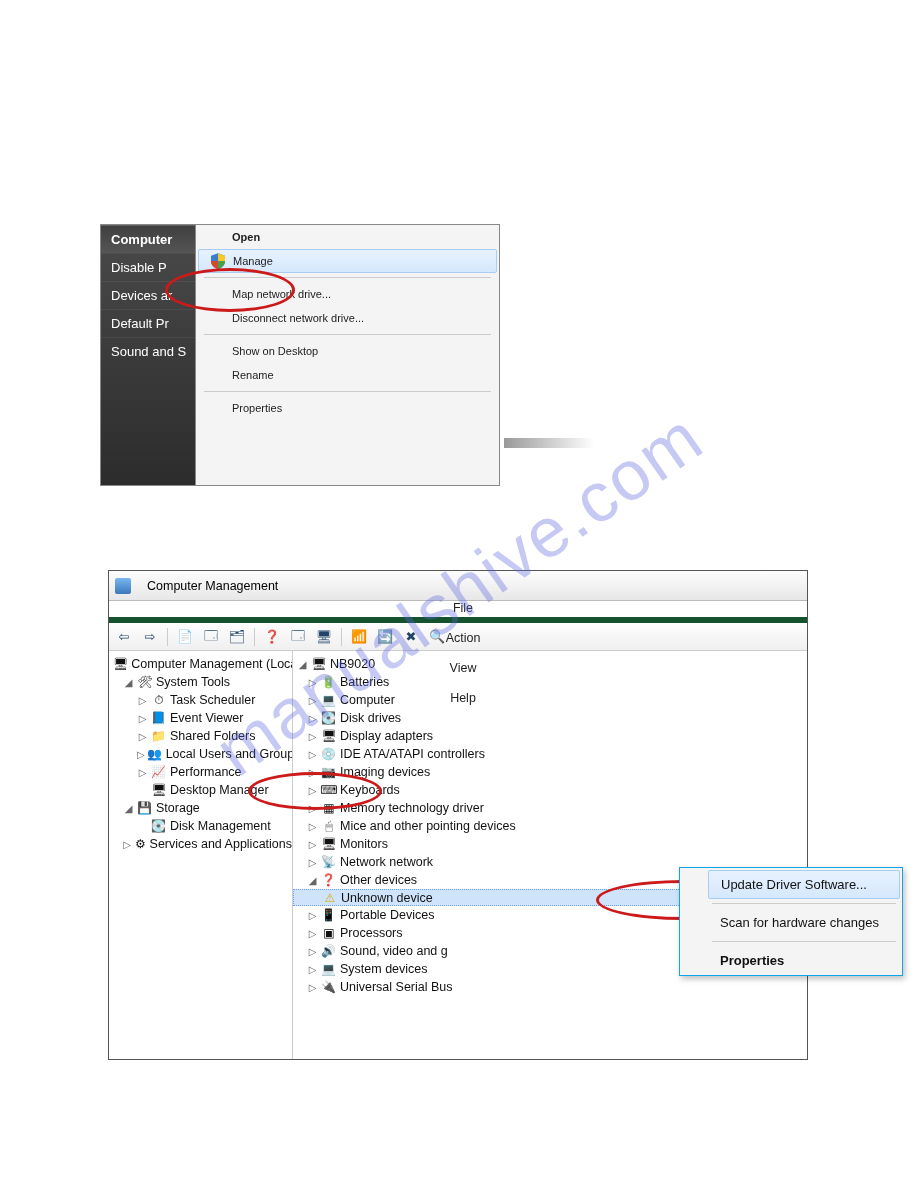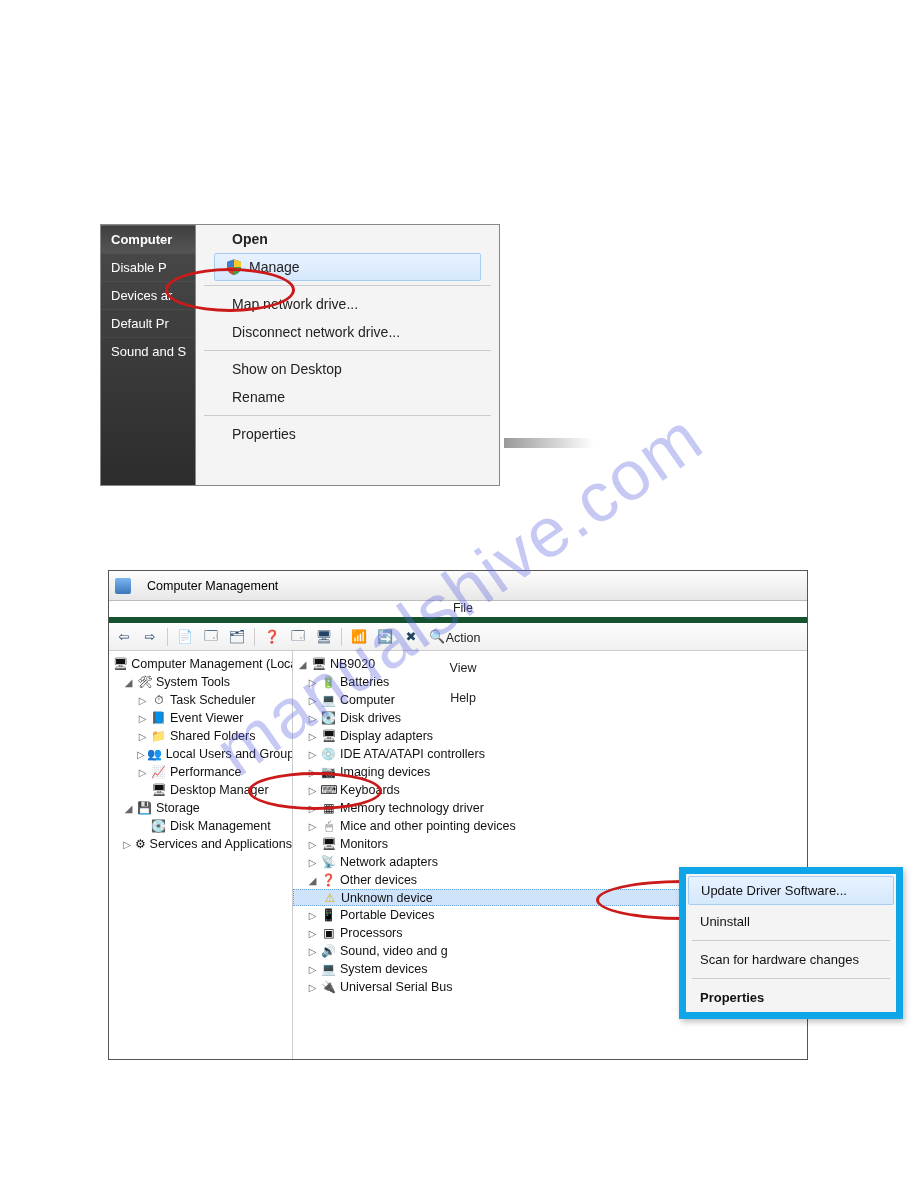--- a/index.html
+++ b/index.html
@@ -4,23 +4,23 @@
 <style>
   * { box-sizing: border-box; font-family: "Segoe UI", Tahoma, sans-serif; }
   body { margin: 0; background: #fff; width: 918px; height: 1188px; position: relative; overflow: hidden; }
   .watermark { position: absolute; left: 50%; top: 50%; transform: translate(-50%,-50%) rotate(-35deg); font-size: 70px; color: rgba(90,100,220,0.35); letter-spacing: 2px; pointer-events: none; z-index: 5; white-space: nowrap; }
 
   
   .shot1 { position: absolute; left: 100px; top: 224px; width: 400px; height: 262px; border: 1px solid #888; display: flex; }
   .startcol { width: 94px; background: linear-gradient(#4a4a4a,#2c2c2c); color: #fff; font-size: 13px; }
   .startcol .item { padding: 6px 10px 6px 10px; border-top: 1px solid rgba(255,255,255,.06); white-space: nowrap; overflow: hidden; }
   .startcol .item:first-child { background: linear-gradient(#3f3f3f,#555); font-weight: 600; }
-  .ctxmenu { flex: 1; background: #f4f4f4; border-left: 1px solid #888; font-size: 14px; position: relative; }
+  .ctxmenu { flex: 1; background: #f4f4f4; border-left: 1px solid #888; font-size: 11px; position: relative; }
   .ctx-item { padding: 6px 14px 6px 36px; position: relative; color: #222; }
-  .ctx-item.hl { background: linear-gradient(#e8f2ff,#d5e8fc); border: 1px solid #a8cdf2; border-radius: 2px; margin: 0 18px; padding: 5px 12px 5px 34px; }
+  .ctx-item.hl { background: linear-gradient(#e8f2ff,#d5e8fc); border: 1px solid #a8cdf2; border-radius: 2px; margin: 0 2px; padding: 5px 12px 5px 34px; }
   .ctx-sep { height: 1px; background: #ccc; margin: 4px 8px; }
   .shield { position: absolute; left: 12px; top: 50%; width: 14px; height: 16px; transform: translateY(-50%); }
   .circle-ann { position: absolute; border: 3px solid #cc1a1a; border-radius: 50%; pointer-events: none; z-index: 3; }
   .ann1 { left: 165px; top: 268px; width: 130px; height: 44px; }
   .shot1-shadow { position: absolute; left: 504px; top: 438px; width: 90px; height: 10px; background: linear-gradient(to right, #999, transparent); }
 
   
   .shot2 { position: absolute; left: 108px; top: 570px; width: 700px; height: 490px; border: 1px solid #555; background: #fff; font-size: 12.5px; }
   .titlebar { height: 30px; background: linear-gradient(#fdfdfd,#e7e7e7); border-bottom: 1px solid #bbb; display: flex; align-items: center; padding-left: 6px; gap: 16px; }
   .titlebar .icn { width: 16px; height: 16px; background: linear-gradient(#7ab6f0,#3b78b9); border-radius: 2px; }
@@ -33,21 +33,21 @@
   .rightpane { flex: 1; padding: 4px 0 0 0; color: #111; position: relative; white-space: nowrap; }
   .tree-row { display: flex; align-items: center; height: 18px; padding-left: 4px; gap: 3px; }
   .exp { width: 11px; text-align: center; color: #666; font-size: 10px; }
   .ic { width: 16px; height: 16px; display: inline-flex; align-items: center; justify-content: center; font-size: 12px; }
   .i0 { padding-left: 4px; }
   .i1 { padding-left: 14px; }
   .i2 { padding-left: 28px; }
   .sel { background: #cfe4fb; border: 1px dotted #6aa3e0; height: 17px; }
 
   
-  .devmenu { position: absolute; left: 386px; top: 216px; width: 224px; background: #f4f4f4; border: 7px solid #0ea5e9; box-shadow: 2px 3px 6px rgba(0,0,0,.25); font-size: 13px; z-index: 4; }
+  .devmenu { position: absolute; left: 386px; top: 216px; width: 224px; background: #f4f4f4; border: 1px solid #0ea5e9; box-shadow: 2px 3px 6px rgba(0,0,0,.25); font-size: 13px; z-index: 4; padding-left: 26px; }
   .devmenu .dmitem { padding: 7px 14px; }
   .devmenu .dmitem.hl { background: linear-gradient(#e8f2ff,#d5e8fc); border: 1px solid #a8cdf2; margin: 2px; padding: 6px 12px; border-radius: 2px; }
   .devmenu .dmsep { height: 1px; background: #ccc; margin: 4px 6px; }
   .devmenu .dmitem.bold { font-weight: 700; }
 
   .ann2 { left: 248px; top: 772px; width: 134px; height: 38px; }
   .ann3 { left: 596px; top: 880px; width: 174px; height: 40px; }
 </style>
 </head>
 <body>
@@ -226,21 +226,21 @@
           <span>Mice and other pointing devices</span>
         </div>
       <div class="tree-row i1">
           <span class="exp">▷</span>
           <span class="ic">🖥</span>
           <span>Monitors</span>
         </div>
       <div class="tree-row i1">
           <span class="exp">▷</span>
           <span class="ic">📡</span>
-          <span>Network adapters</span>
+          <span>Network network</span>
         </div>
       <div class="tree-row i1">
           <span class="exp">◢</span>
           <span class="ic">❓</span>
           <span>Other devices</span>
         </div>
       <div class="tree-row i2 sel">
           <span class="ic" style="color:#e0a300">⚠</span>
           <span>Unknown device</span>
         </div>
@@ -265,21 +265,20 @@
           <span>System devices</span>
         </div>
       <div class="tree-row i1">
           <span class="exp">▷</span>
           <span class="ic">🔌</span>
           <span>Universal Serial Bus</span>
         </div>
 
       <div class="devmenu">
         <div class="dmitem hl">Update Driver Software...</div>
-        <div class="dmitem">Uninstall</div>
         <div class="dmsep"></div>
         <div class="dmitem">Scan for hardware changes</div>
         <div class="dmsep"></div>
         <div class="dmitem bold">Properties</div>
       </div>
     </div>
   </div>
 </div>
 <div class="circle-ann ann2"></div>
 <div class="circle-ann ann3"></div>

